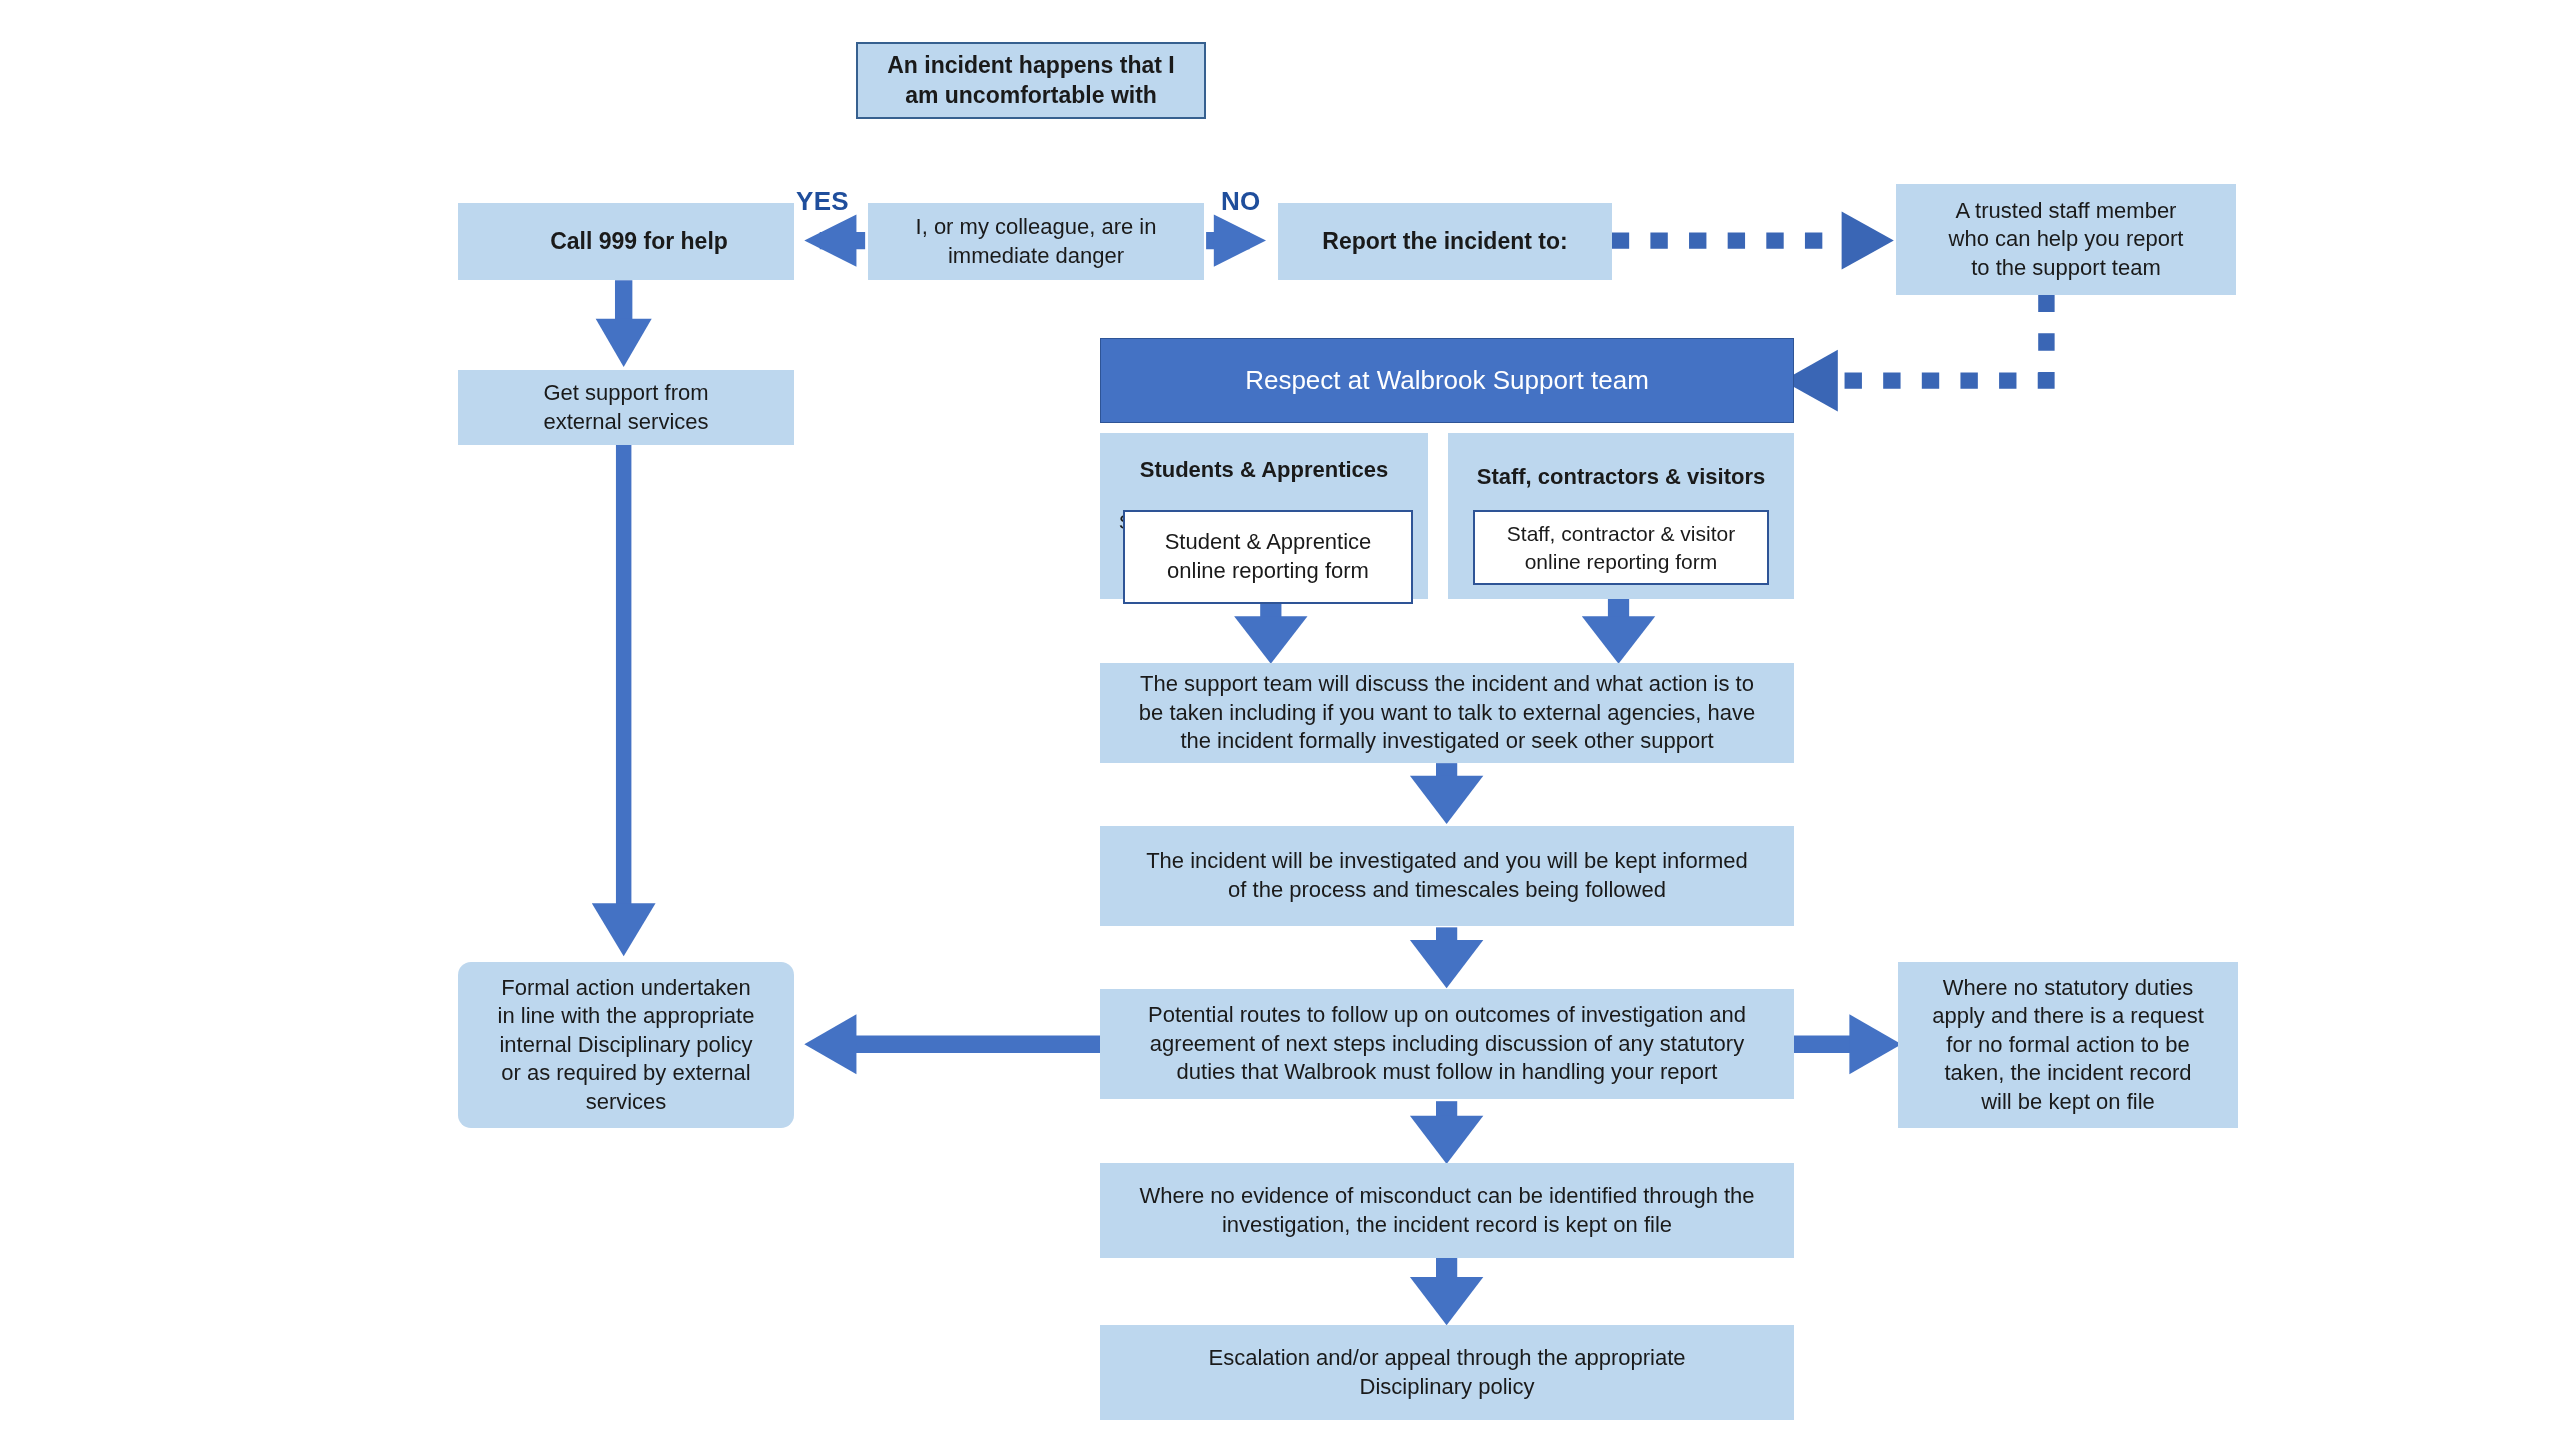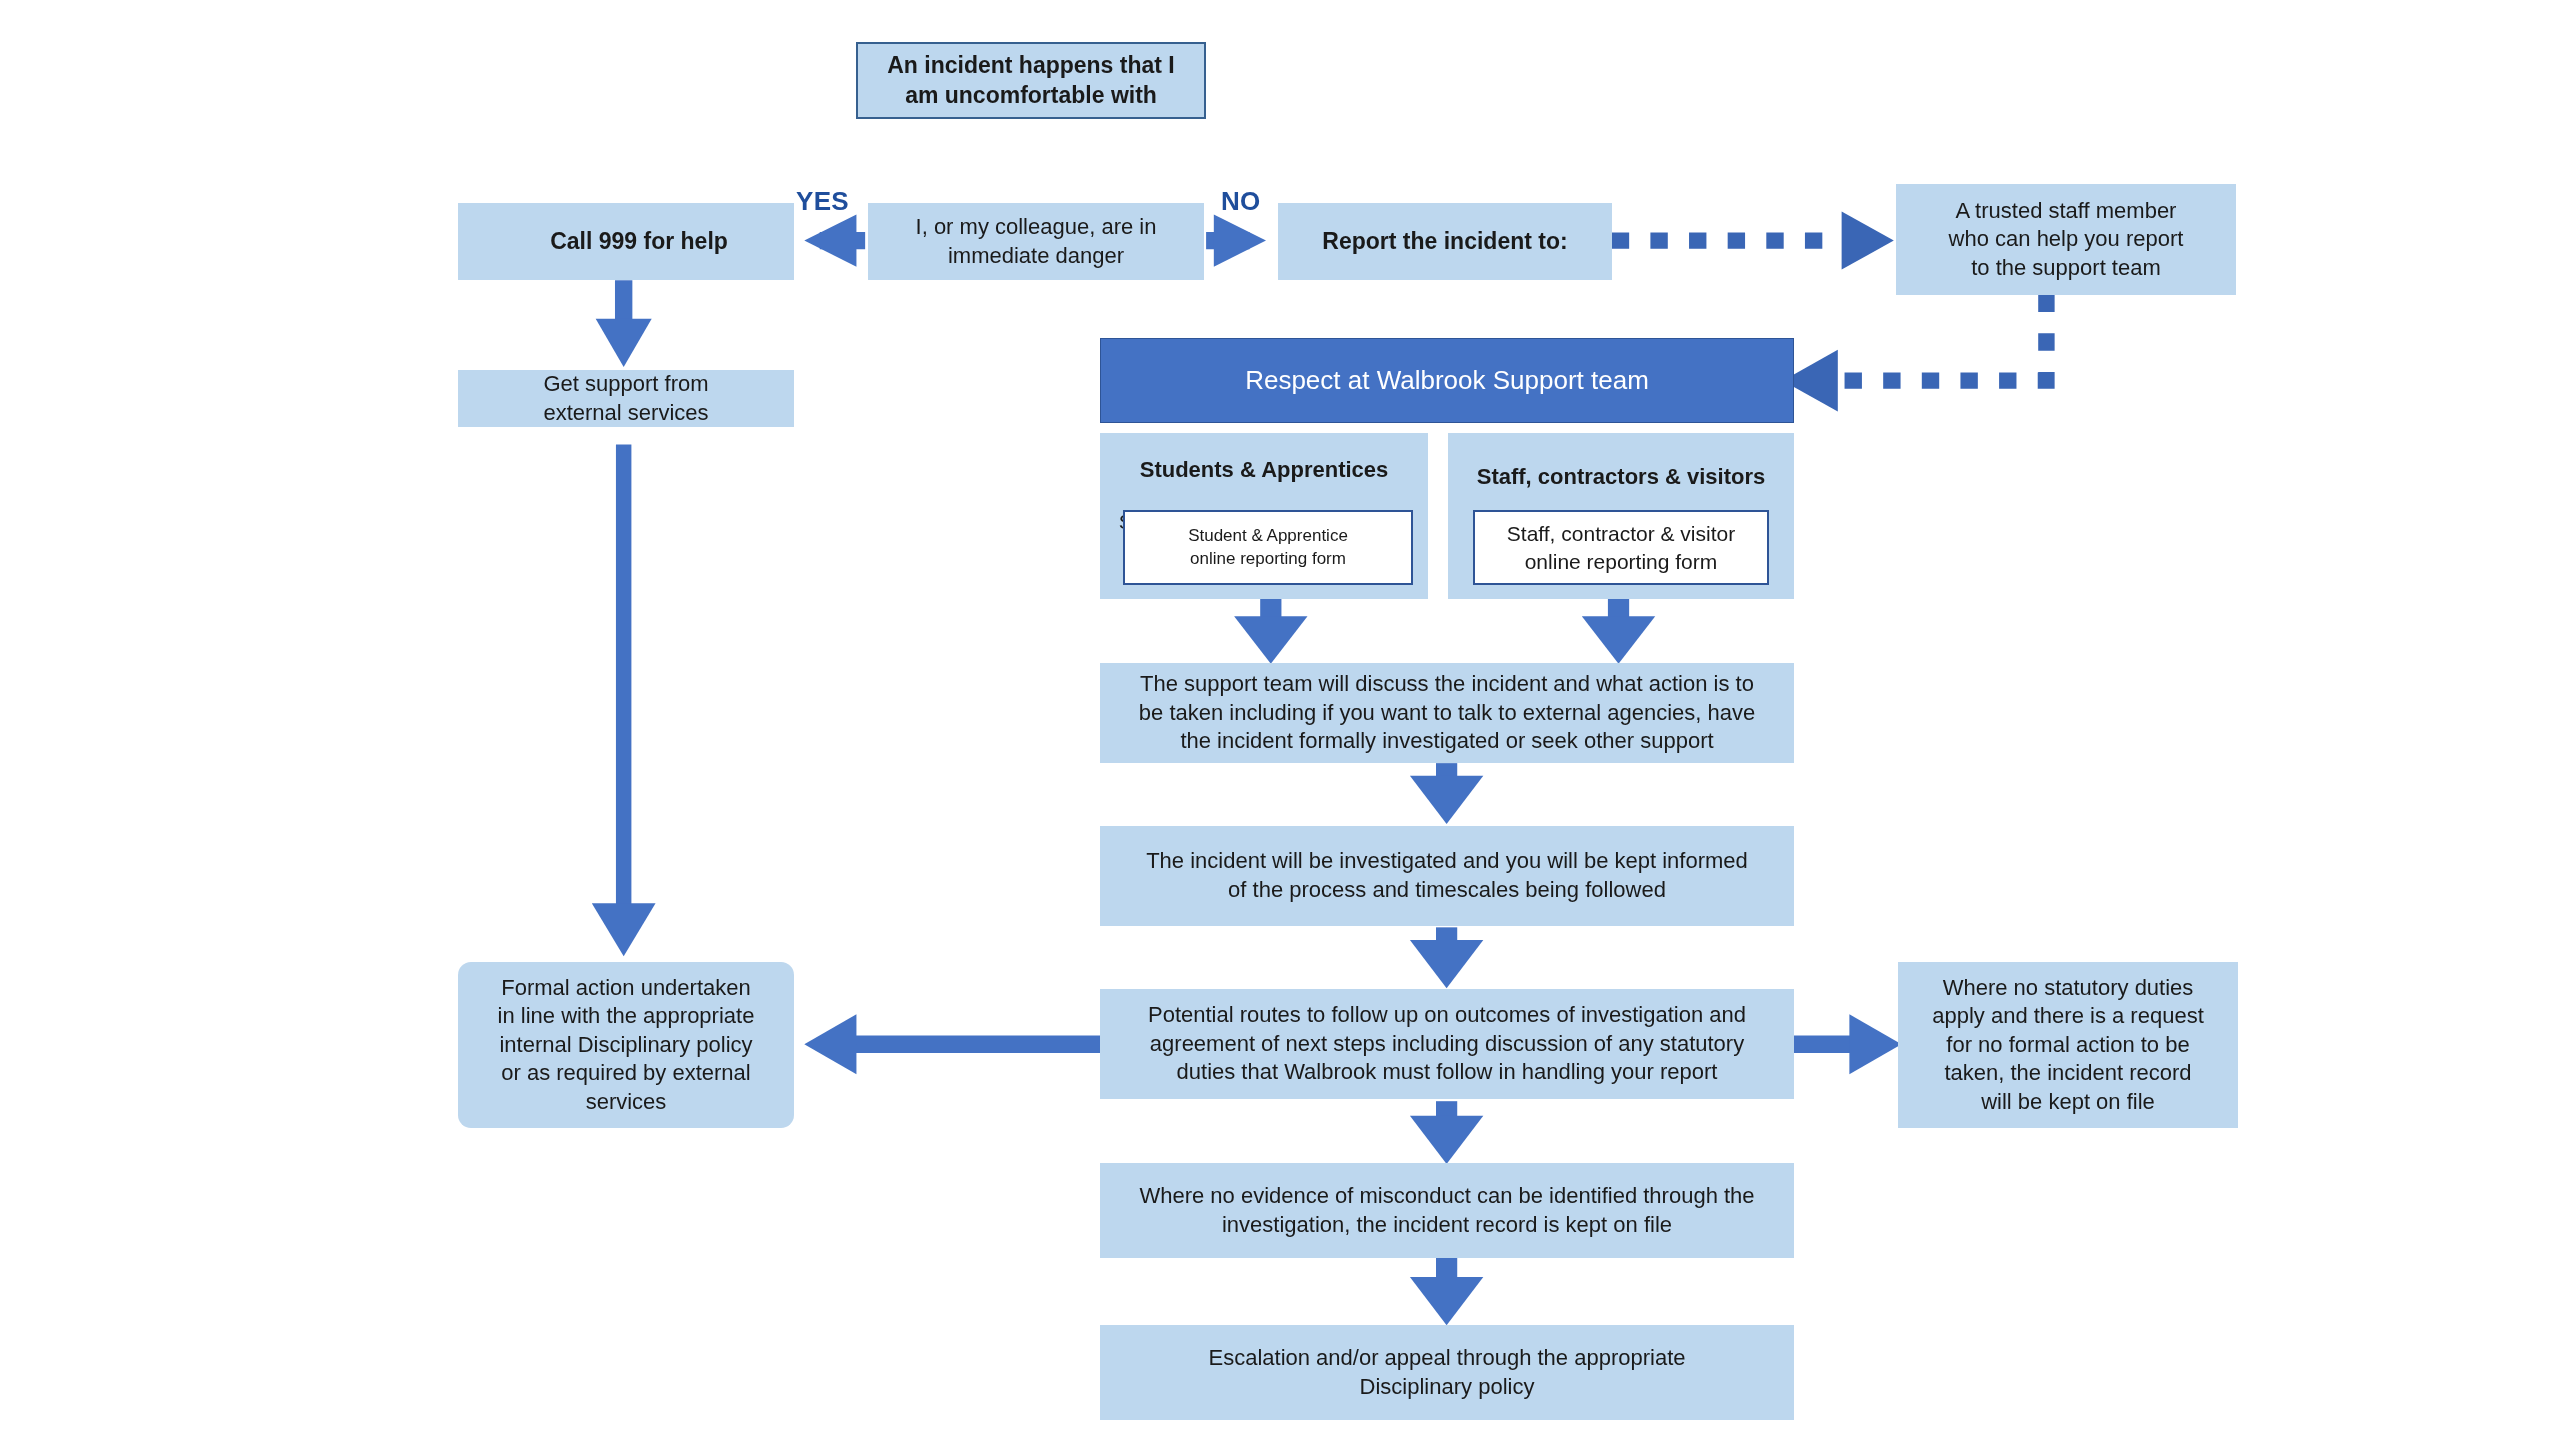--- a/index.html
+++ b/index.html
@@ -165,36 +165,36 @@
   <div class="node fill-light bold" style="left:1258px; top:203px; width:334px; height:77px; font-size:23px;">
     <span class="txt">Report the incident to:</span>
   </div>
 
   <div class="node fill-light" style="left:1876px; top:184px; width:340px; height:111px; font-size:22px;">
     <span class="txt">A trusted staff member
 who can help you report
 to the support team</span>
   </div>
 
-  <div class="node fill-light" style="left:438px; top:370px; width:336px; height:57px; font-size:22px;">
+  <div class="node fill-light" style="left:438px; top:370px; width:336px; height:75px; font-size:22px;">
     <span class="txt">Get support from
 external services</span>
   </div>
 
   <div class="node fill-accent" style="left:1080px; top:338px; width:694px; height:85px; font-size:26px;">
     <span class="txt">Respect at Walbrook Support team</span>
   </div>
 
   <div class="node fill-light" style="left:1080px; top:433px; width:328px; height:166px; align-items:flex-start;">
     <div class="txt" style="padding-top:2px;">
       <span class="head-bold" style="font-size:22px;">Students &amp; Apprentices</span>
       <span class="head-sub" style="font-size:21px; margin-top:2.9px;">Safeguarding &amp; Prevent Officer</span>
     </div>
   </div>
-  <div class="node fill-white" style="left:1103px; top:510px; width:290px; height:75px; font-size:17px;">
+  <div class="node fill-white" style="left:1103px; top:510px; width:290px; height:94px; font-size:22px;">
     <span class="txt">Student &amp; Apprentice
 online reporting form</span>
   </div>
 
   <div class="node fill-light" style="left:1428px; top:433px; width:346px; height:166px; align-items:flex-start;">
     <div class="txt" style="padding-top:9.7px;">
       <span class="head-bold" style="font-size:22px;">Staff, contractors &amp; visitors</span>
       <span class="head-sub" style="font-size:21px; margin-top:2.9px;">HR Team</span>
     </div>
   </div>

